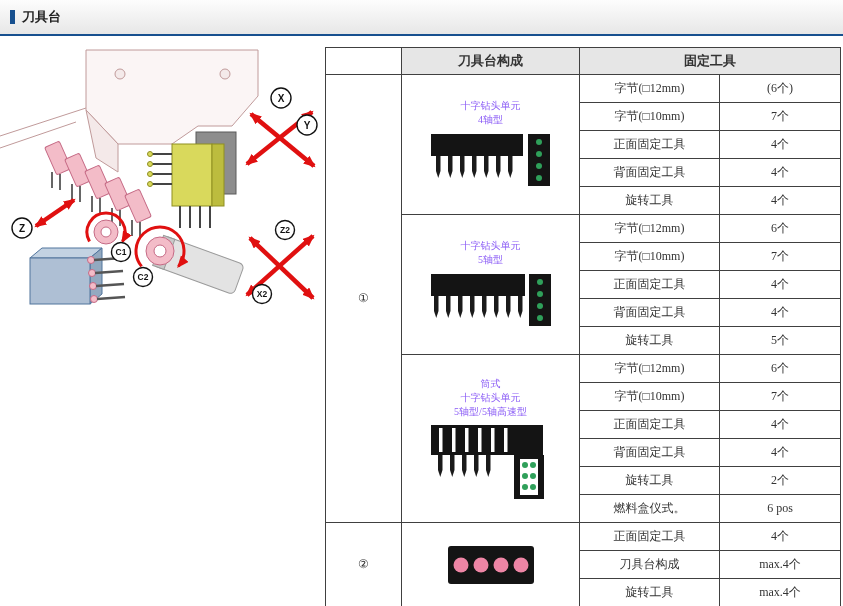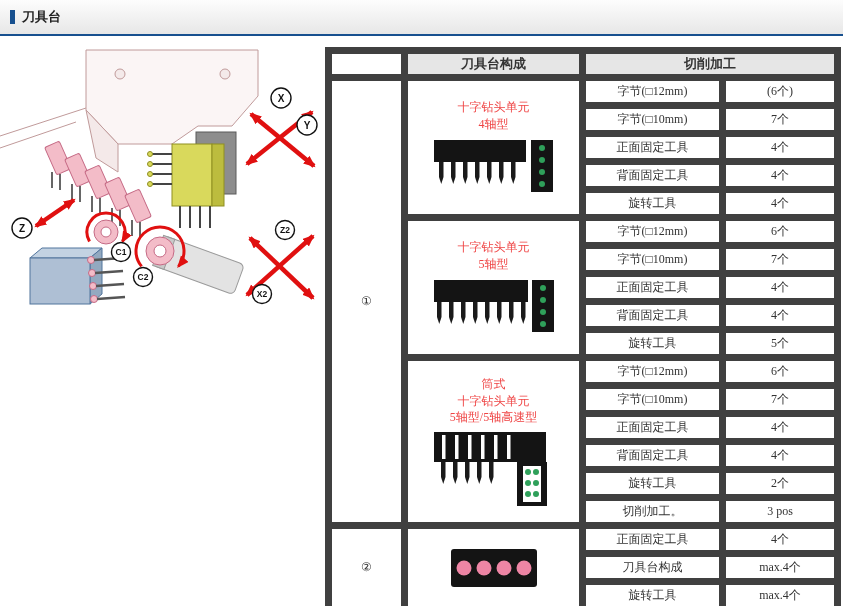--- a/index.html
+++ b/index.html
@@ -15,29 +15,29 @@
   }
   .accent { width:5px; height:14px; background:#17508f; display:inline-block; margin-right:7px; }
   .title { font-size:13px; font-weight:bold; color:#222; }
   .content { position:relative; width:843px; height:572px; }
   .diagram { position:absolute; left:0; top:10px; width:325px; height:305px; }
   table.spec {
     position:absolute; left:325px; top:11px; width:516px;
     border-collapse:collapse; table-layout:fixed;
   }
   .spec th, .spec td {
-    border:7px solid #404040; color:#333; text-align:center; vertical-align:middle;
+    border:1px solid #404040; color:#333; text-align:center; vertical-align:middle;
     font-size:12px; overflow:hidden;
   }
   .spec thead th { background:#e6e6e6; height:27px; font-size:13px; font-weight:bold; color:#333; }
   .spec thead th.blank { background:#fff; }
   .spec tbody td { height:28px; background:#fff;font-family:Liberation Serif, serif; }
   .num-cell { font-size:16px; }
   .unit-cell { padding:6px 4px; }
-  .unit-label { font-size:12px; line-height:1.4; color:#ef4444; margin-bottom:5px; }
+  .unit-label { font-size:10px; line-height:1.4; color:#8b5cf6; margin-bottom:5px; }
   .unit-image { display:flex; justify-content:center; }
 </style>
 </head>
 <body>
 
 <div class="topbar">
   <span class="accent"></span>
   <span class="title">刀具台</span>
 </div>
 
@@ -188,21 +188,21 @@
     <colgroup>
       <col style="width:76px">
         <col style="width:178px">
         <col style="width:140px">
         <col>
     </colgroup>
     <thead>
       <tr>
         <th class="blank"></th>
         <th>刀具台构成</th>
-        <th colspan="2">切削加工</th>
+        <th colspan="2">固定工具</th>
       </tr>
     </thead>
     <tbody>
         <tr>
           <td rowspan="16" class="num-cell">①</td>
           <td rowspan="5" class="unit-cell">
             <div class="unit-label">
               <div>十字钻头单元</div>
               <div>4轴型</div>
             </div>
@@ -352,22 +352,22 @@
         </tr>
         <tr>
           <td class="label-cell">背面固定工具</td>
           <td class="value-cell">4个</td>
         </tr>
         <tr>
           <td class="label-cell">旋转工具</td>
           <td class="value-cell">2个</td>
         </tr>
         <tr>
-          <td class="label-cell">切削加工。</td>
-          <td class="value-cell">3 pos</td>
+          <td class="label-cell">燃料盒仪式。</td>
+          <td class="value-cell">6 pos</td>
         </tr>
         <tr>
           <td rowspan="3" class="num-cell">②</td>
           <td rowspan="3" class="unit-cell">
             <div class="unit-image">
               <svg width="88" height="40" viewBox="0 0 88 40">
                 <rect x="1" y="1" width="86" height="38" rx="3" fill="#141414"></rect>
                 <circle cx="14" cy="20" r="7.5" fill="#ee85a5"></circle>
                 <circle cx="34" cy="20" r="7.5" fill="#ee85a5"></circle>
                 <circle cx="54" cy="20" r="7.5" fill="#ee85a5"></circle>

